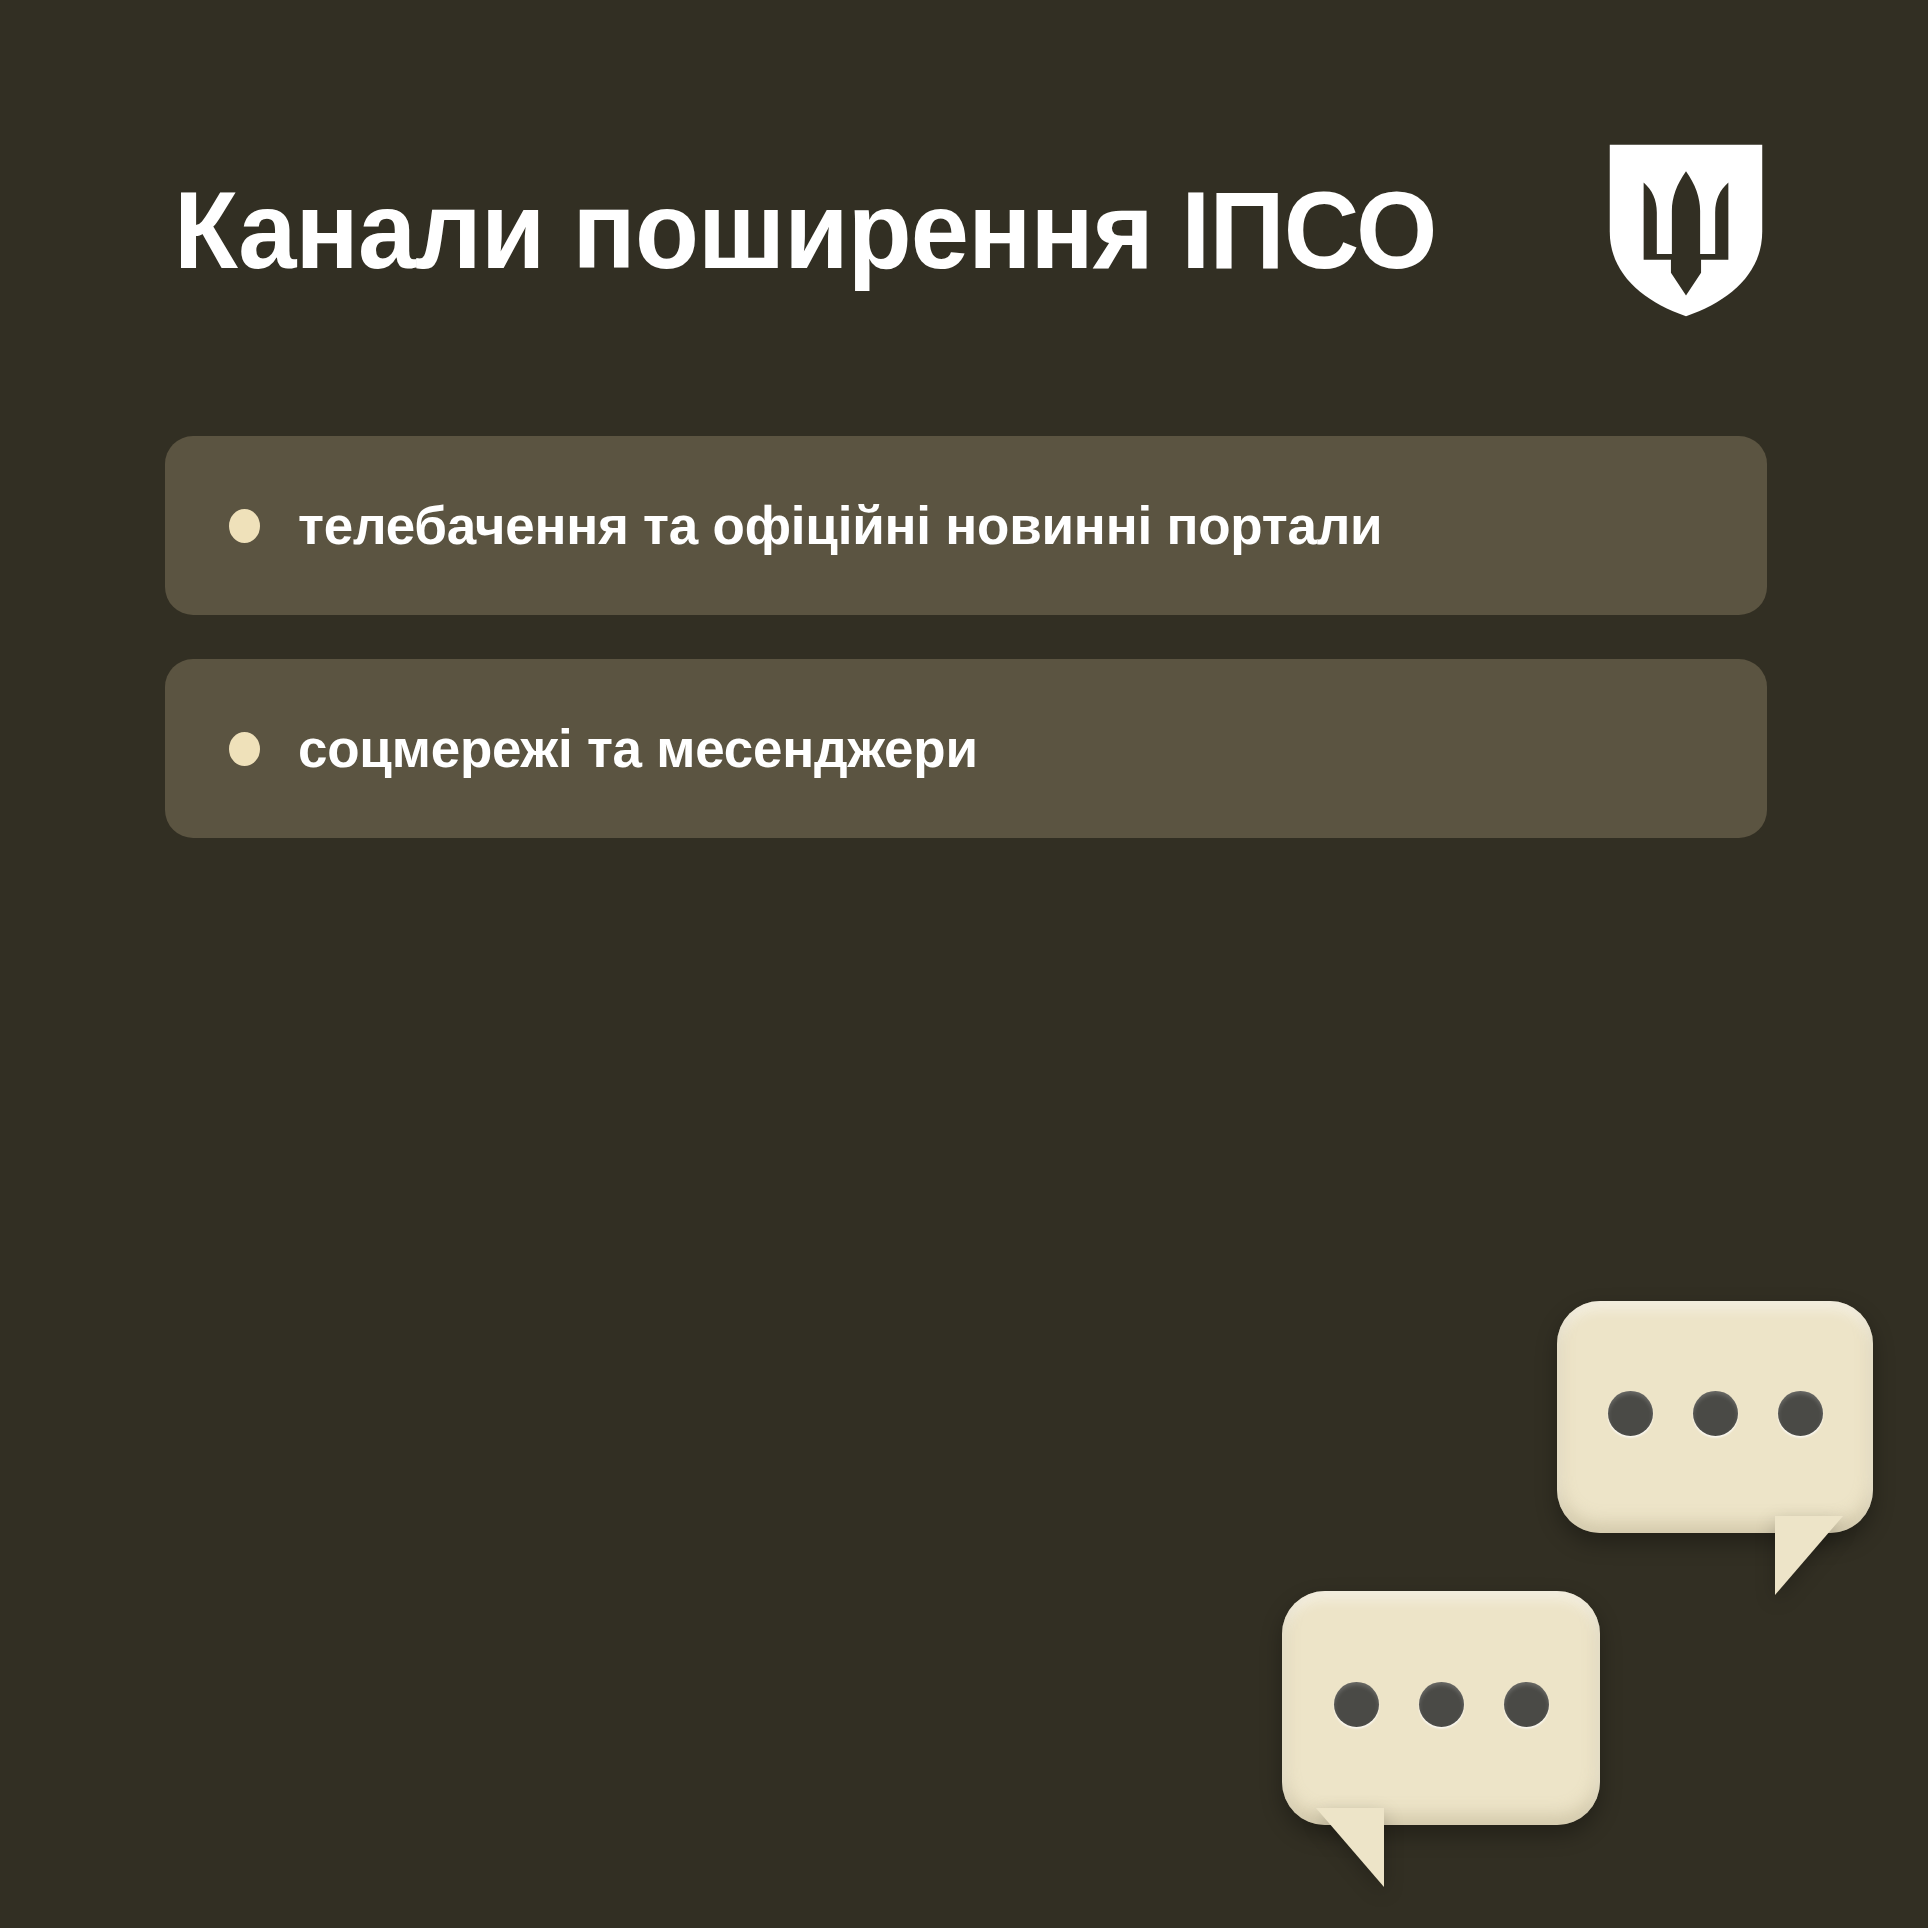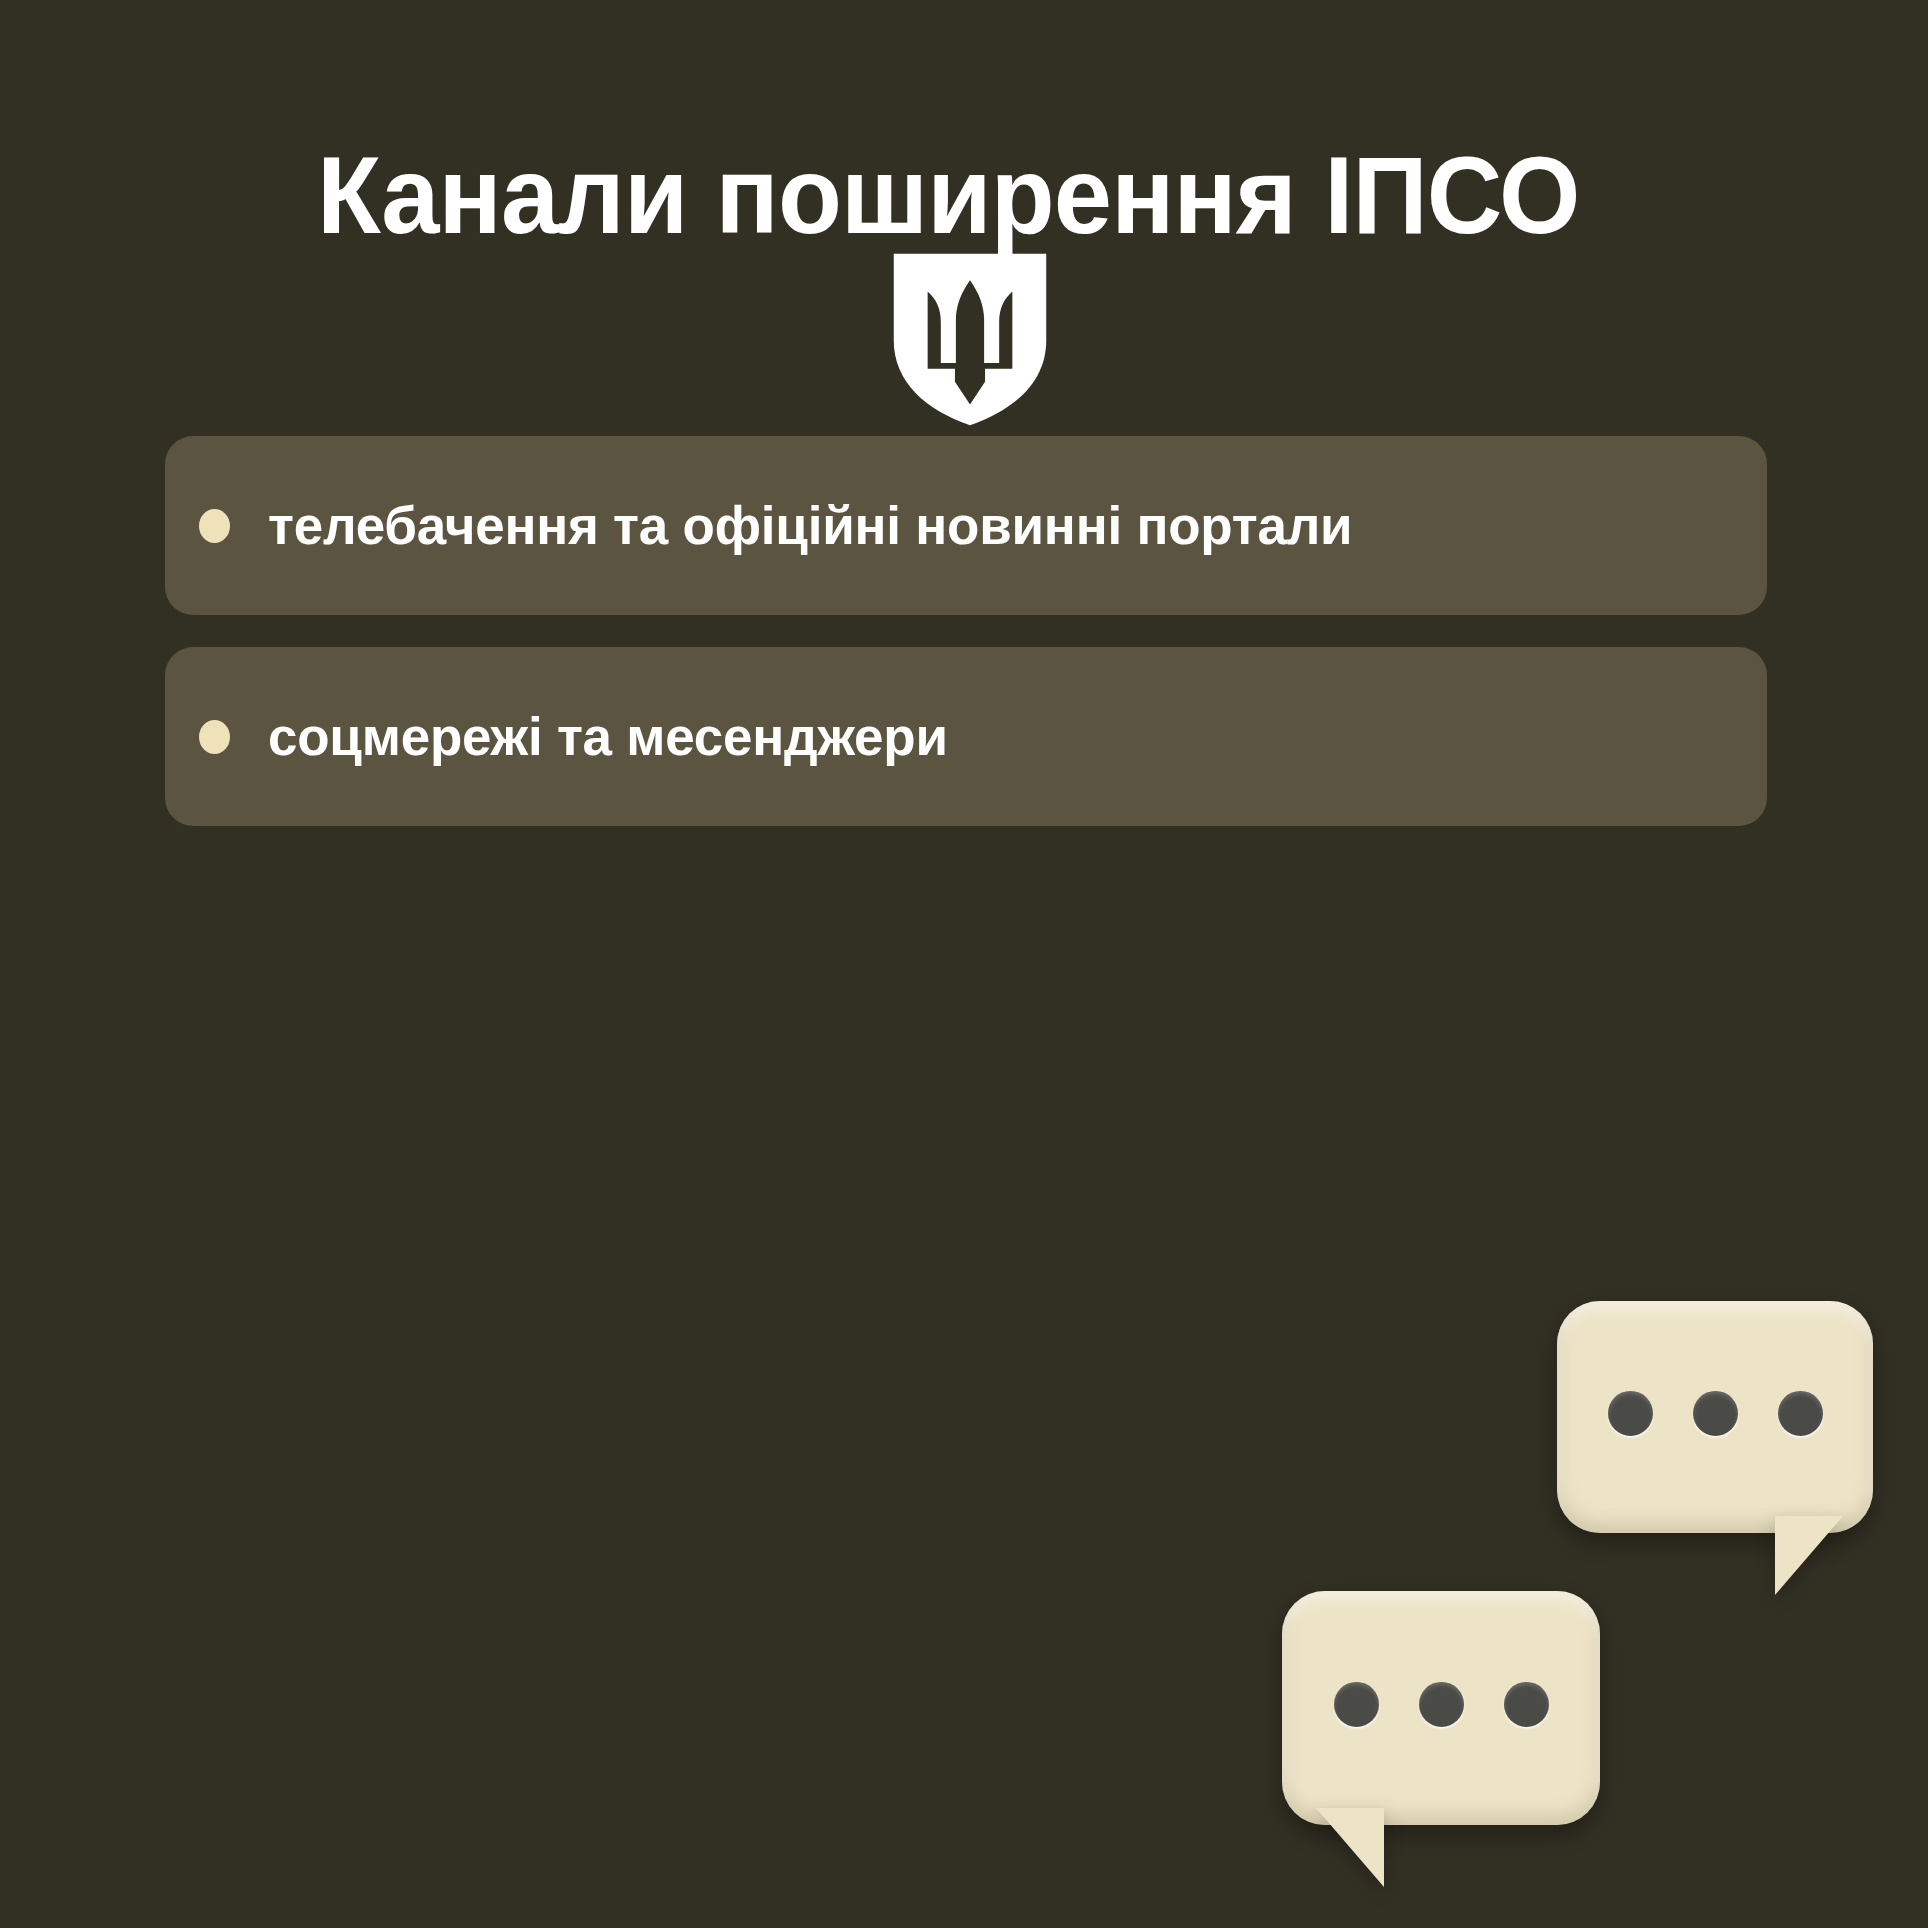--- a/index.html
+++ b/index.html
@@ -19,21 +19,20 @@
   
   .header {
     position: absolute;
     left: 174px;
     top: 141px;
     width: 1601px;
     height: 179px;
     display: flex;
     align-items: center;
     justify-content: space-between;
-    flex-direction: column;
   }
   .page-title {
     font-size: 109px;
     font-weight: 700;
     color: #FFFFFF;
     letter-spacing: -0.9px;
     line-height: 1;
     white-space: nowrap;
     transform: scaleX(0.96);
     transform-origin: left center;
@@ -51,24 +50,24 @@
     left: 165px;
     top: 436px;
     width: 1602px;
   }
   .card {
     position: relative;
     box-sizing: border-box;
     width: 100%;
     background: #5B5441;
     border-radius: 28px;
-    margin-bottom: 32px;
+    margin-bottom: 44px;
     display: flex;
     align-items: center;
-    padding-left: 34px;
+    padding-left: 64px;
     min-height: 179px;
   }
   .card.tall {
     min-height: 212px;
   }
   .bullet {
     flex: 0 0 auto;
     width: 31px;
     height: 34px;
     border-radius: 50%;

